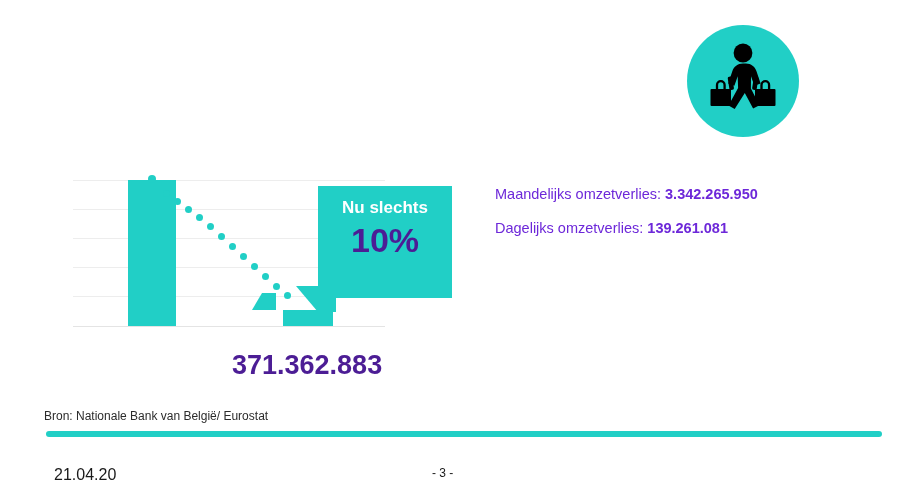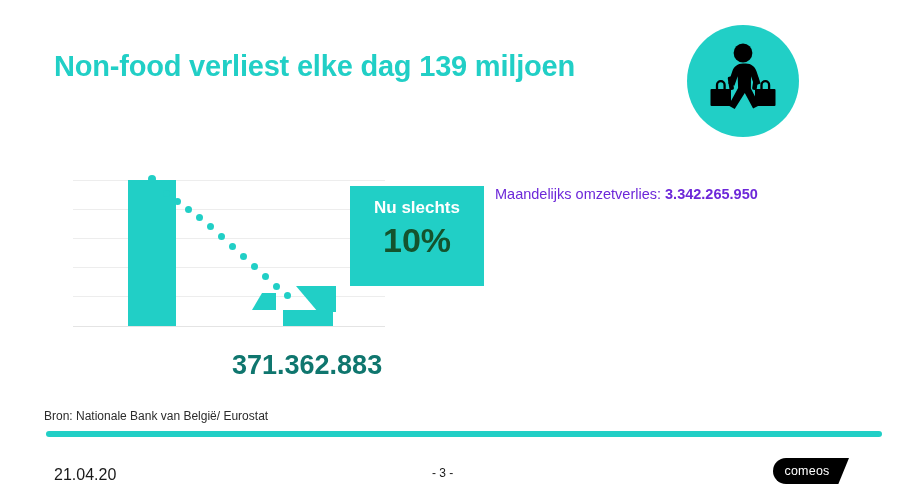--- a/index.html
+++ b/index.html
@@ -108,41 +108,40 @@
     border-bottom: 17px solid #21CFC6;
     border-top: 0 solid transparent;
   }
 
   
   #callout {
     position: absolute;
     left: 318px;
     top: 186px;
     width: 134px;
-    height: 100px;
-    background: #21CFC6;
-    margin-left: 32px;
+    height: 112px;
+    background: #21CFC6;
   }
   #callout-heading {
     position: absolute;
     left: 0;
     right: 0;
     top: 12px;
     text-align: center;
     color: #ffffff;
     font-size: 17px;
     font-weight: bold;
   }
   #callout-value {
     position: absolute;
     left: 0;
     right: 0;
     top: 36px;
     text-align: center;
-    color: #14532d;
+    color: #4c1d95;
     font-size: 34px;
     font-weight: bold;
     line-height: 1.1;
   }
   #callout-tail {
     position: absolute;
     left: 296px;
     top: 286px;
     width: 0;
     height: 0;
@@ -151,21 +150,21 @@
     border-right: 18px solid #21CFC6;
   }
 
   
   #chart-total {
     position: absolute;
     left: 232px;
     top: 350px;
     font-size: 27px;
     font-weight: bold;
-    color: #0f766e;
+    color: #4c1d95;
     white-space: nowrap;
   }
 
   
   #stats {
     position: absolute;
     left: 495px;
     top: 186px;
     width: 390px;
   }
@@ -242,21 +241,20 @@
     color: #ffffff;
     font-size: 12.5px;
     letter-spacing: 0.2px;
   }
 </style>
 </head>
 <body>
 
 <div id="slide">
 
-  <div id="slide-title">Non-food verliest elke dag 139 miljoen</div>
 
   <div id="shopper-badge">
     <svg width="70" height="76" viewBox="0 0 70 76" aria-hidden="true">
       <circle cx="35" cy="10" r="9.4" fill="#000"></circle>
       <path d="M35 20.5 c-5.4 0 -9.2 3.2 -10.6 7.6 l-4.2 12.4 6.2 2.2 3.3 -9.4 0.4 11.6 -9.6 17.6 6.2 3.6 10.1 -16.2 8.3 15.6 6.4 -3.3 -8.6 -16.6 0.1 -12.3 3.4 9.4 6.2 -2.2 -4.2 -12.4 C47 23.7 43.2 20.5 37.8 20.5 Z" fill="#000"></path>
       <rect x="20.5" y="33.5" width="4.6" height="13.5" rx="1.6" fill="#000" transform="rotate(-9 22.8 40)"></rect>
       <rect x="45" y="33.5" width="4.6" height="13.5" rx="1.6" fill="#000" transform="rotate(9 47.3 40)"></rect>
       <rect x="2.5" y="46" width="20.5" height="17" rx="1" fill="#000"></rect>
       <path d="M9 46 v-4 a3.8 3.8 0 0 1 7.6 0 v4" fill="none" stroke="#000" stroke-width="2.3"></path>
       <rect x="47" y="46" width="20.5" height="17" rx="1" fill="#000"></rect>
@@ -300,25 +298,25 @@
   </div>
 
   <div id="chart-total">371.362.883</div>
 
   <div id="stats">
 
     <div class="stat-row">
       <span class="stat-label">Maandelijks omzetverlies:</span>
       <span class="stat-value">3.342.265.950</span>
     </div>
+    <div class="stat-row">
+      <span class="stat-label">Dagelijks omzetverlies:</span>
+      <span class="stat-value">139.261.081</span>
+    </div>
   </div>
 
   <div id="source-note">Bron: Nationale Bank van België/ Eurostat</div>
   <div id="footer-rule"></div>
   <div id="footer-date">21.04.20</div>
   <div id="footer-page">- 3 -</div>
 
-  <div id="brand-logo">
-    <div id="brand-logo-shape"></div>
-    <div id="brand-logo-text">comeos</div>
-  </div>
 
 </div>
 
 </body></html>

